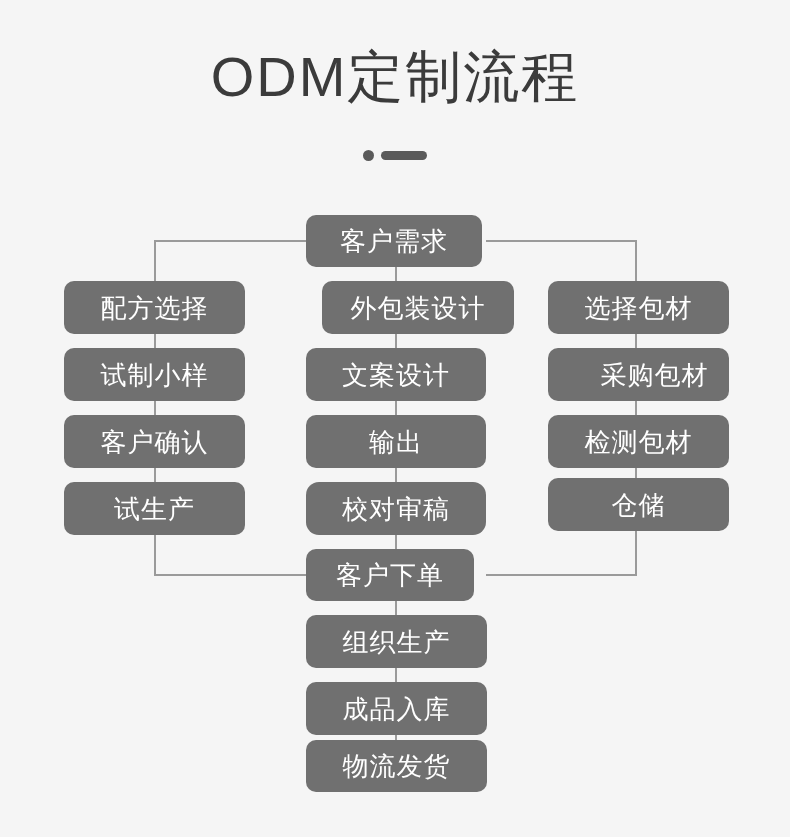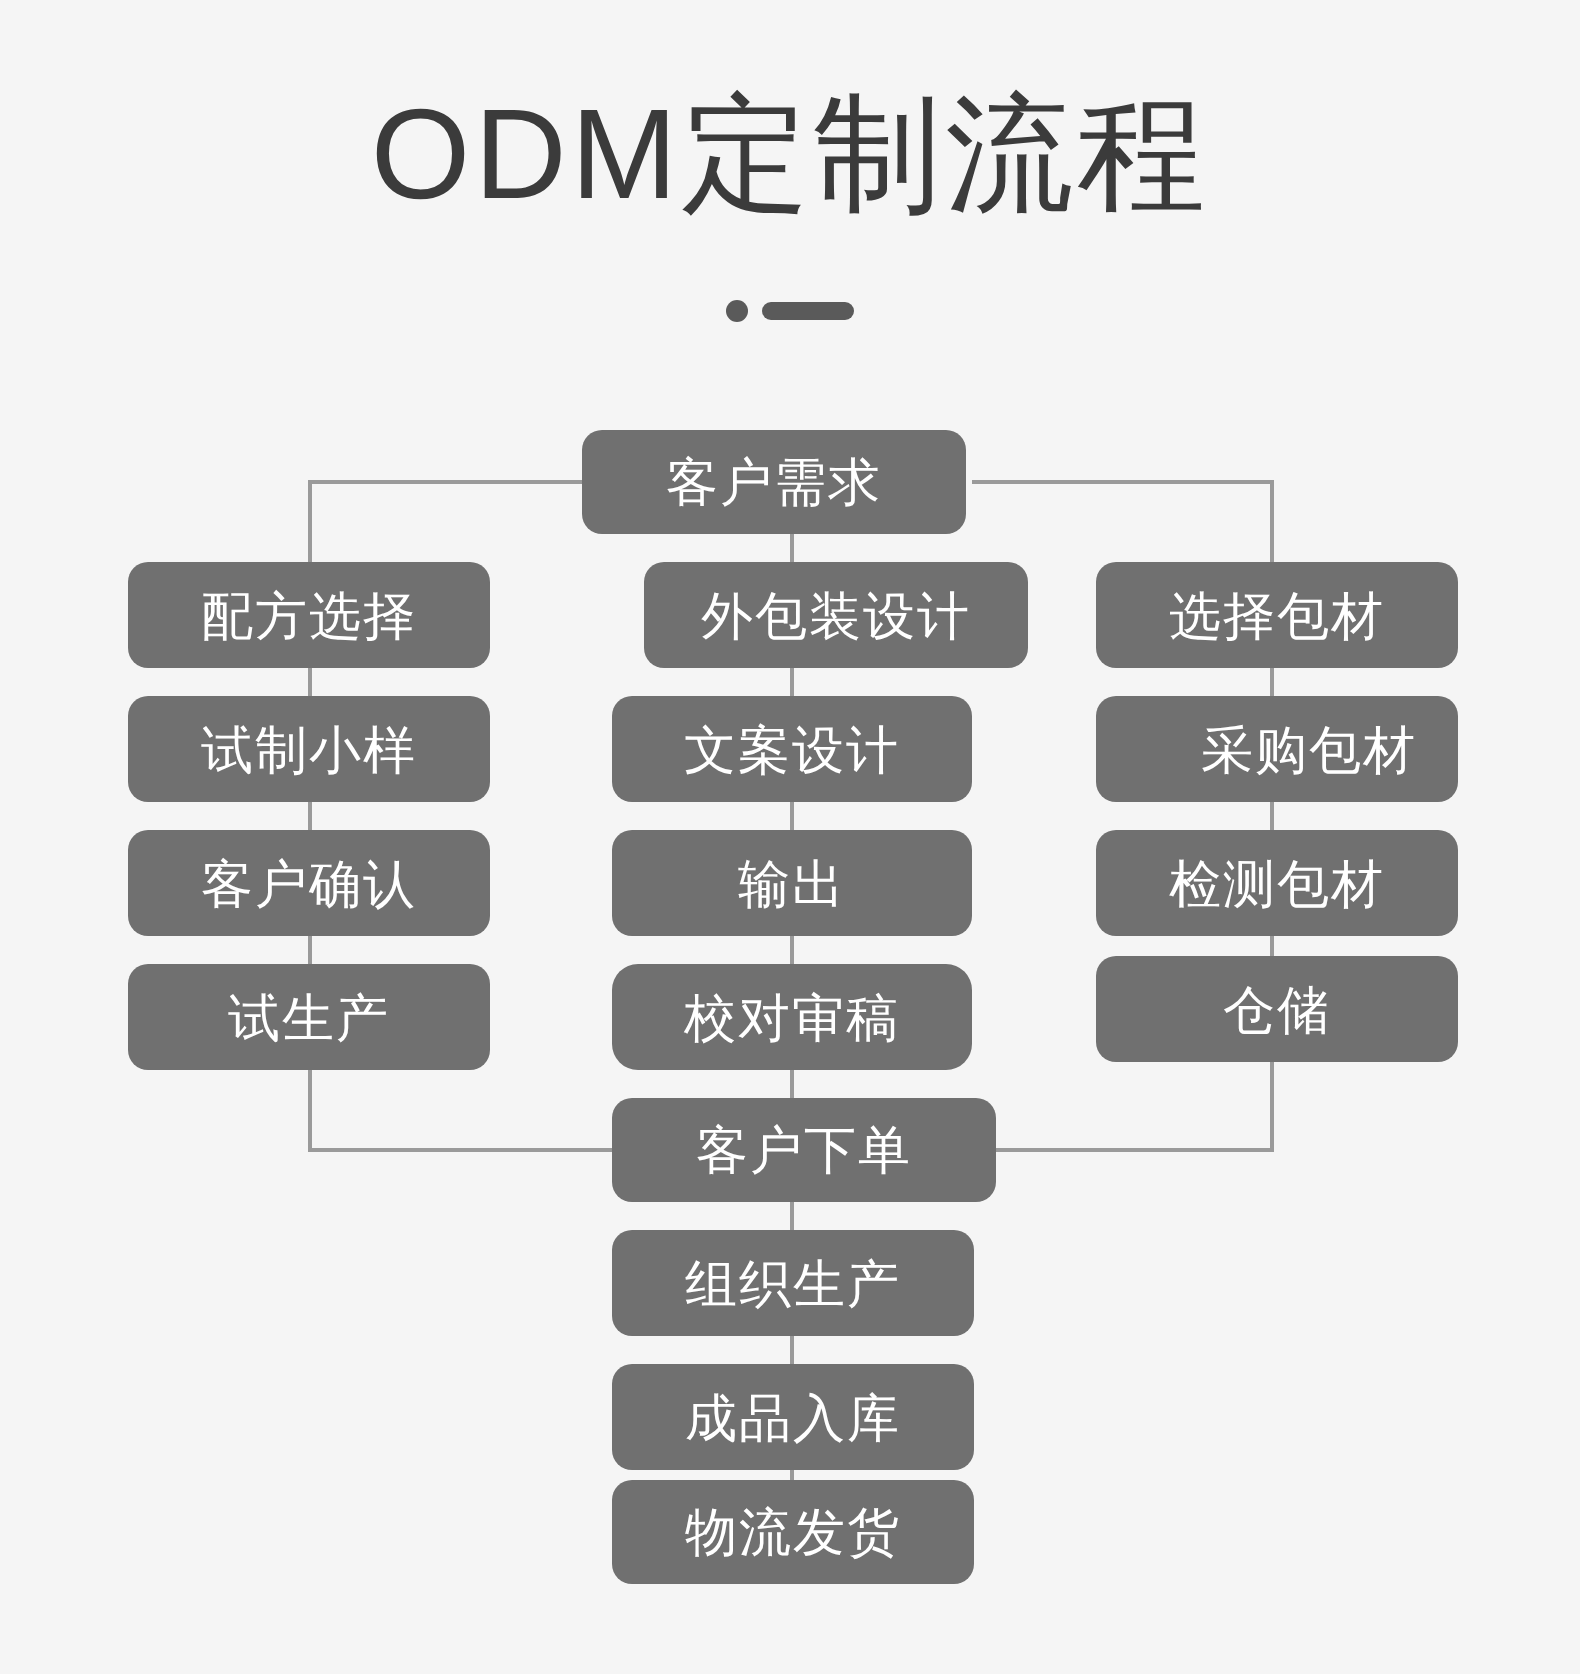--- a/index.html
+++ b/index.html
@@ -20,21 +20,21 @@
     background: #f5f5f5;
   }
 
   
   #page-title {
     position: absolute;
     top: 38px;
     left: 0;
     width: 790px;
     text-align: center;
-    font-size: 64px;
+    font-size: 56px;
     line-height: 78px;
     letter-spacing: 2px;
     color: #3b3b3b;
     font-weight: 400;
     white-space: nowrap;
   }
   #title-ornament {
     position: absolute;
     top: 148px;
     left: 0;
@@ -120,36 +120,36 @@
       <path d="M 636 468 L 636 482"></path>
 
       <path d="M 636 531 L 636 575 L 486 575"></path>
 
       <path d="M 396 601 L 396 615"></path>
       <path d="M 396 668 L 396 682"></path>
       <path d="M 396 735 L 396 749"></path>
     </g>
   </svg>
 
-  <div class="flow-box" style="left:291px; top:215px; width:192px; height:52px;">客户需求</div>
+  <div class="flow-box" style="left:306px; top:215px; width:176px; height:52px;">客户需求</div>
 
   <div class="flow-box" style="left:64px; top:281px; width:181px; height:53px;">配方选择</div>
   <div class="flow-box" style="left:64px; top:348px; width:181px; height:53px;">试制小样</div>
   <div class="flow-box" style="left:64px; top:415px; width:181px; height:53px;">客户确认</div>
   <div class="flow-box" style="left:64px; top:482px; width:181px; height:53px;">试生产</div>
 
   <div class="flow-box" style="left:322px; top:281px; width:192px; height:53px;">外包装设计</div>
   <div class="flow-box" style="left:306px; top:348px; width:180px; height:53px;">文案设计</div>
   <div class="flow-box" style="left:306px; top:415px; width:180px; height:53px;">输出</div>
   <div class="flow-box" style="left:306px; top:482px; width:180px; height:53px;border-radius:13px;">校对审稿</div>
 
   <div class="flow-box" style="left:548px; top:281px; width:181px; height:53px;">选择包材</div>
   <div class="flow-box" style="left:548px; top:348px; width:181px; height:53px;padding-left:32px;">采购包材</div>
   <div class="flow-box" style="left:548px; top:415px; width:181px; height:53px;">检测包材</div>
   <div class="flow-box" style="left:548px; top:478px; width:181px; height:53px;">仓储</div>
 
-  <div class="flow-box" style="left:306px; top:549px; width:192px; height:52px;">客户下单</div>
+  <div class="flow-box" style="left:306px; top:549px; width:168px; height:52px;">客户下单</div>
 
   <div class="flow-box" style="left:306px; top:615px; width:181px; height:53px;">组织生产</div>
   <div class="flow-box" style="left:306px; top:682px; width:181px; height:53px;">成品入库</div>
   <div class="flow-box" style="left:306px; top:740px; width:181px; height:52px;">物流发货</div>
 
 </div>
 
 </body></html>

